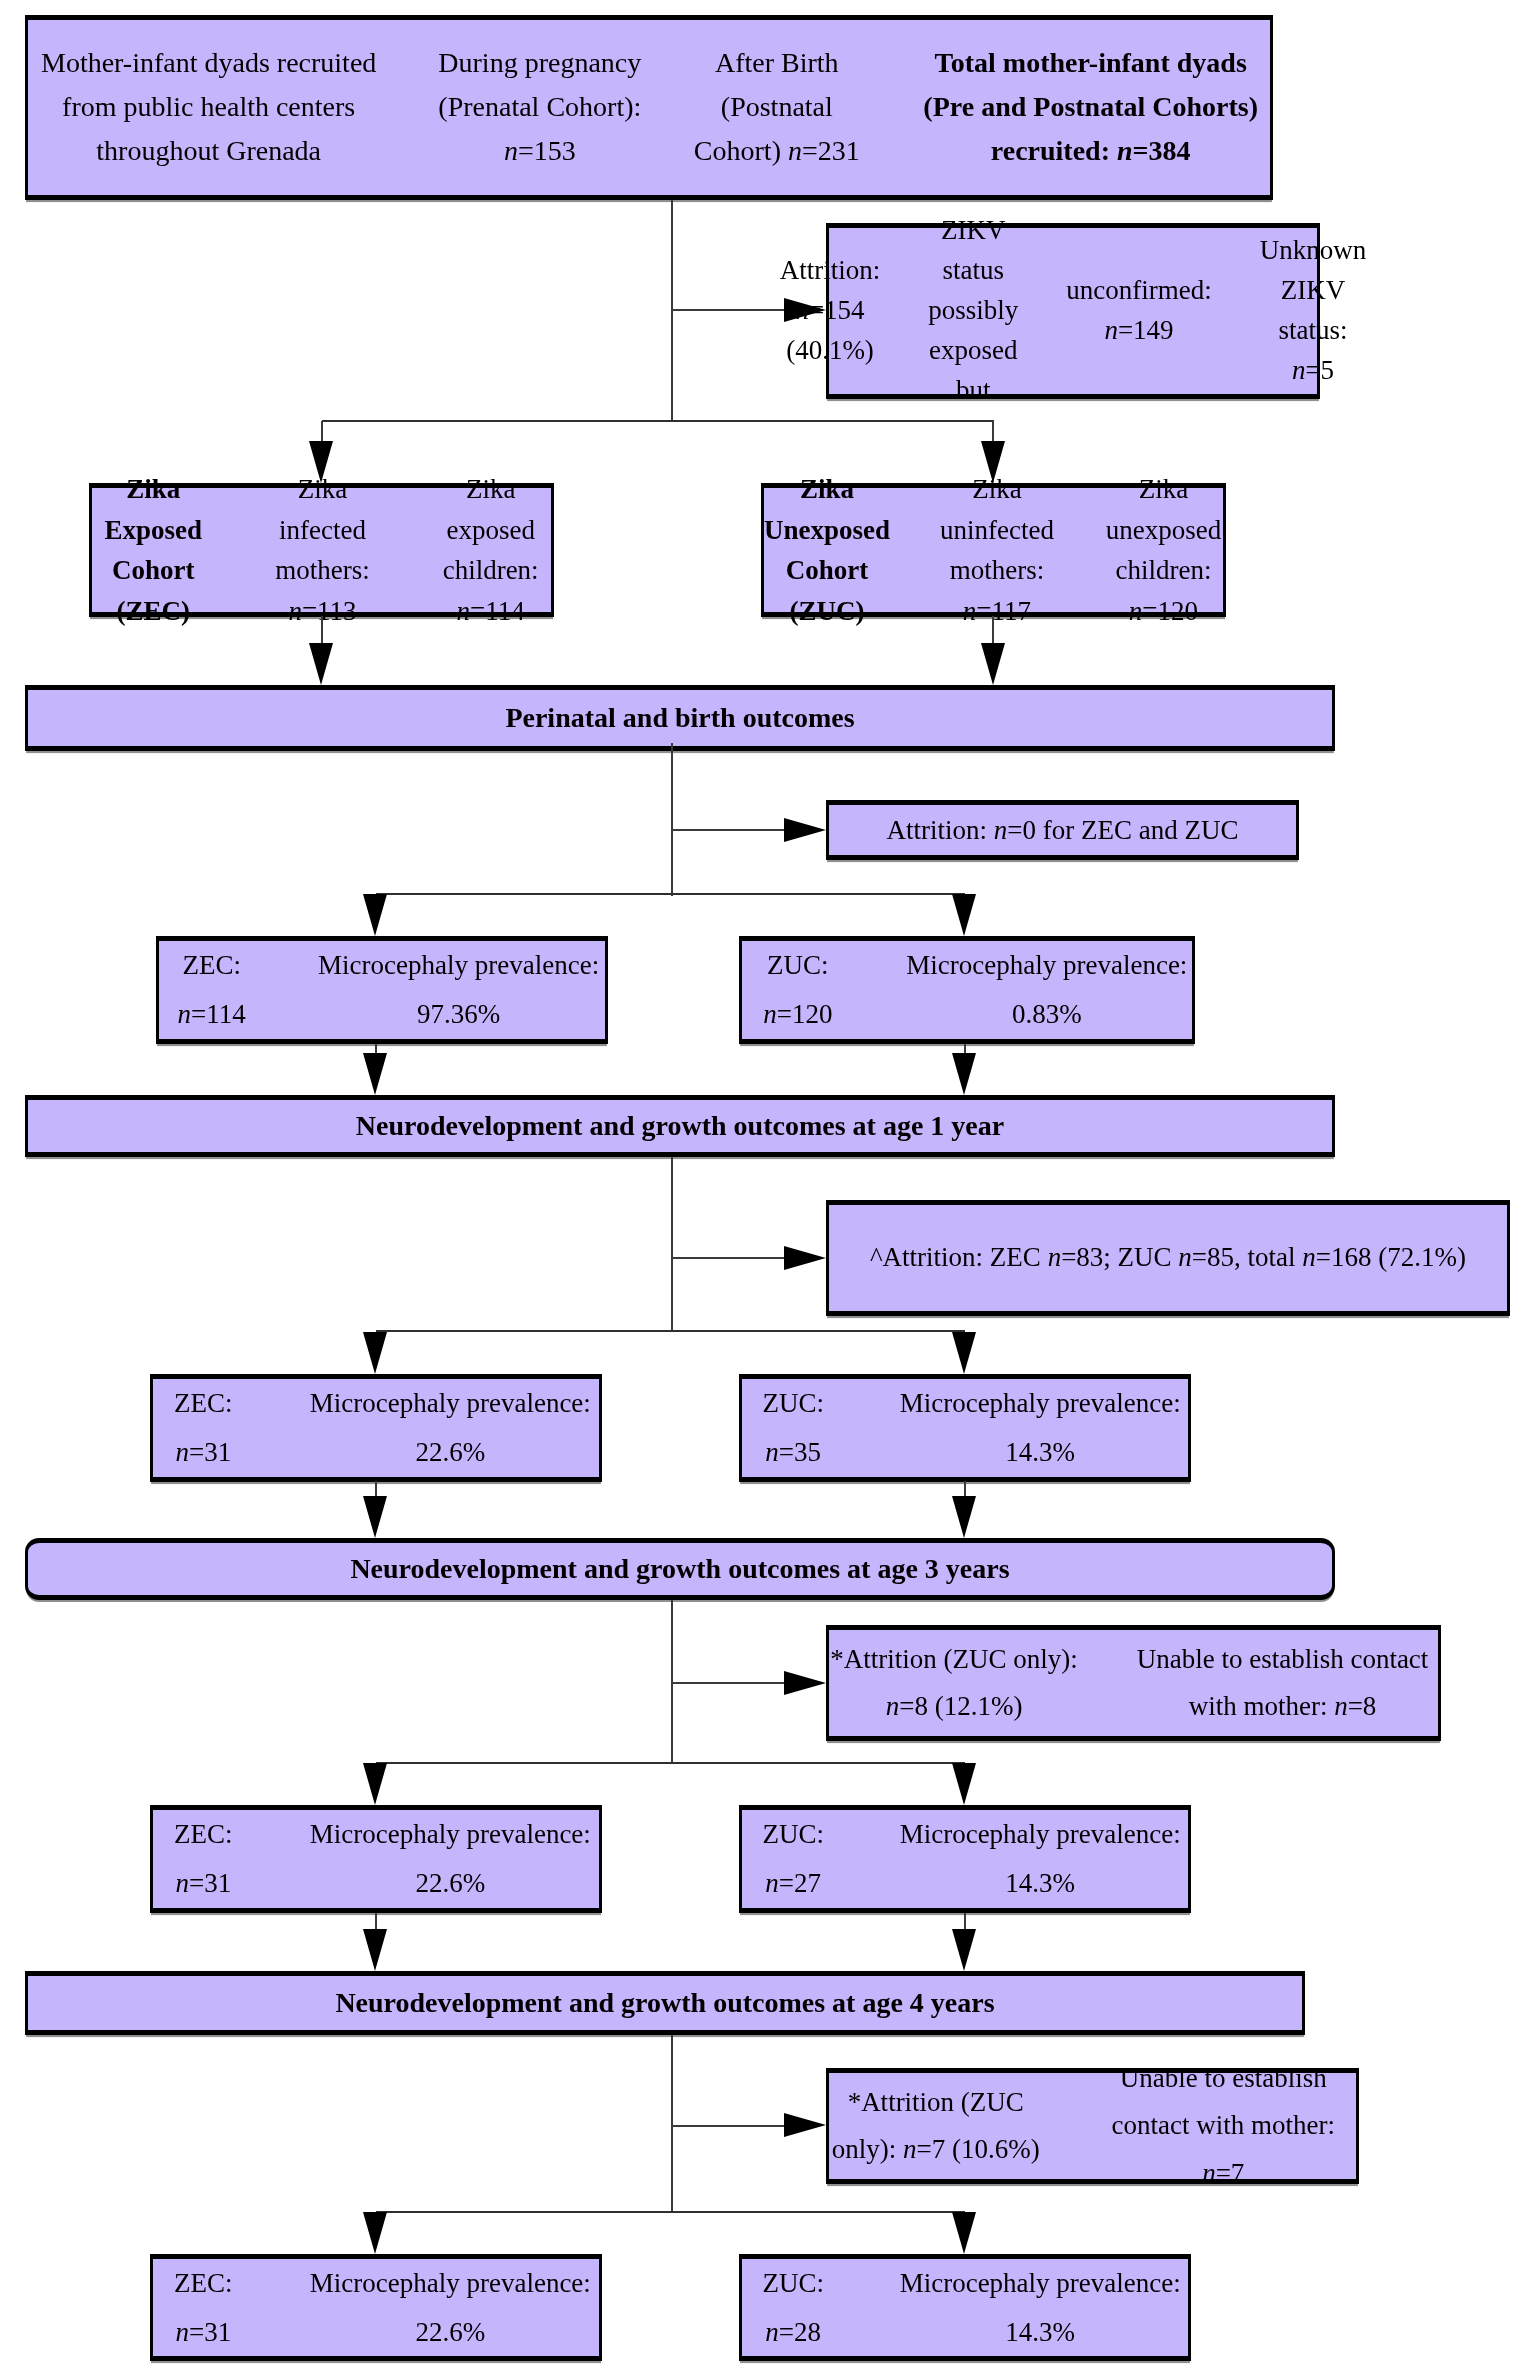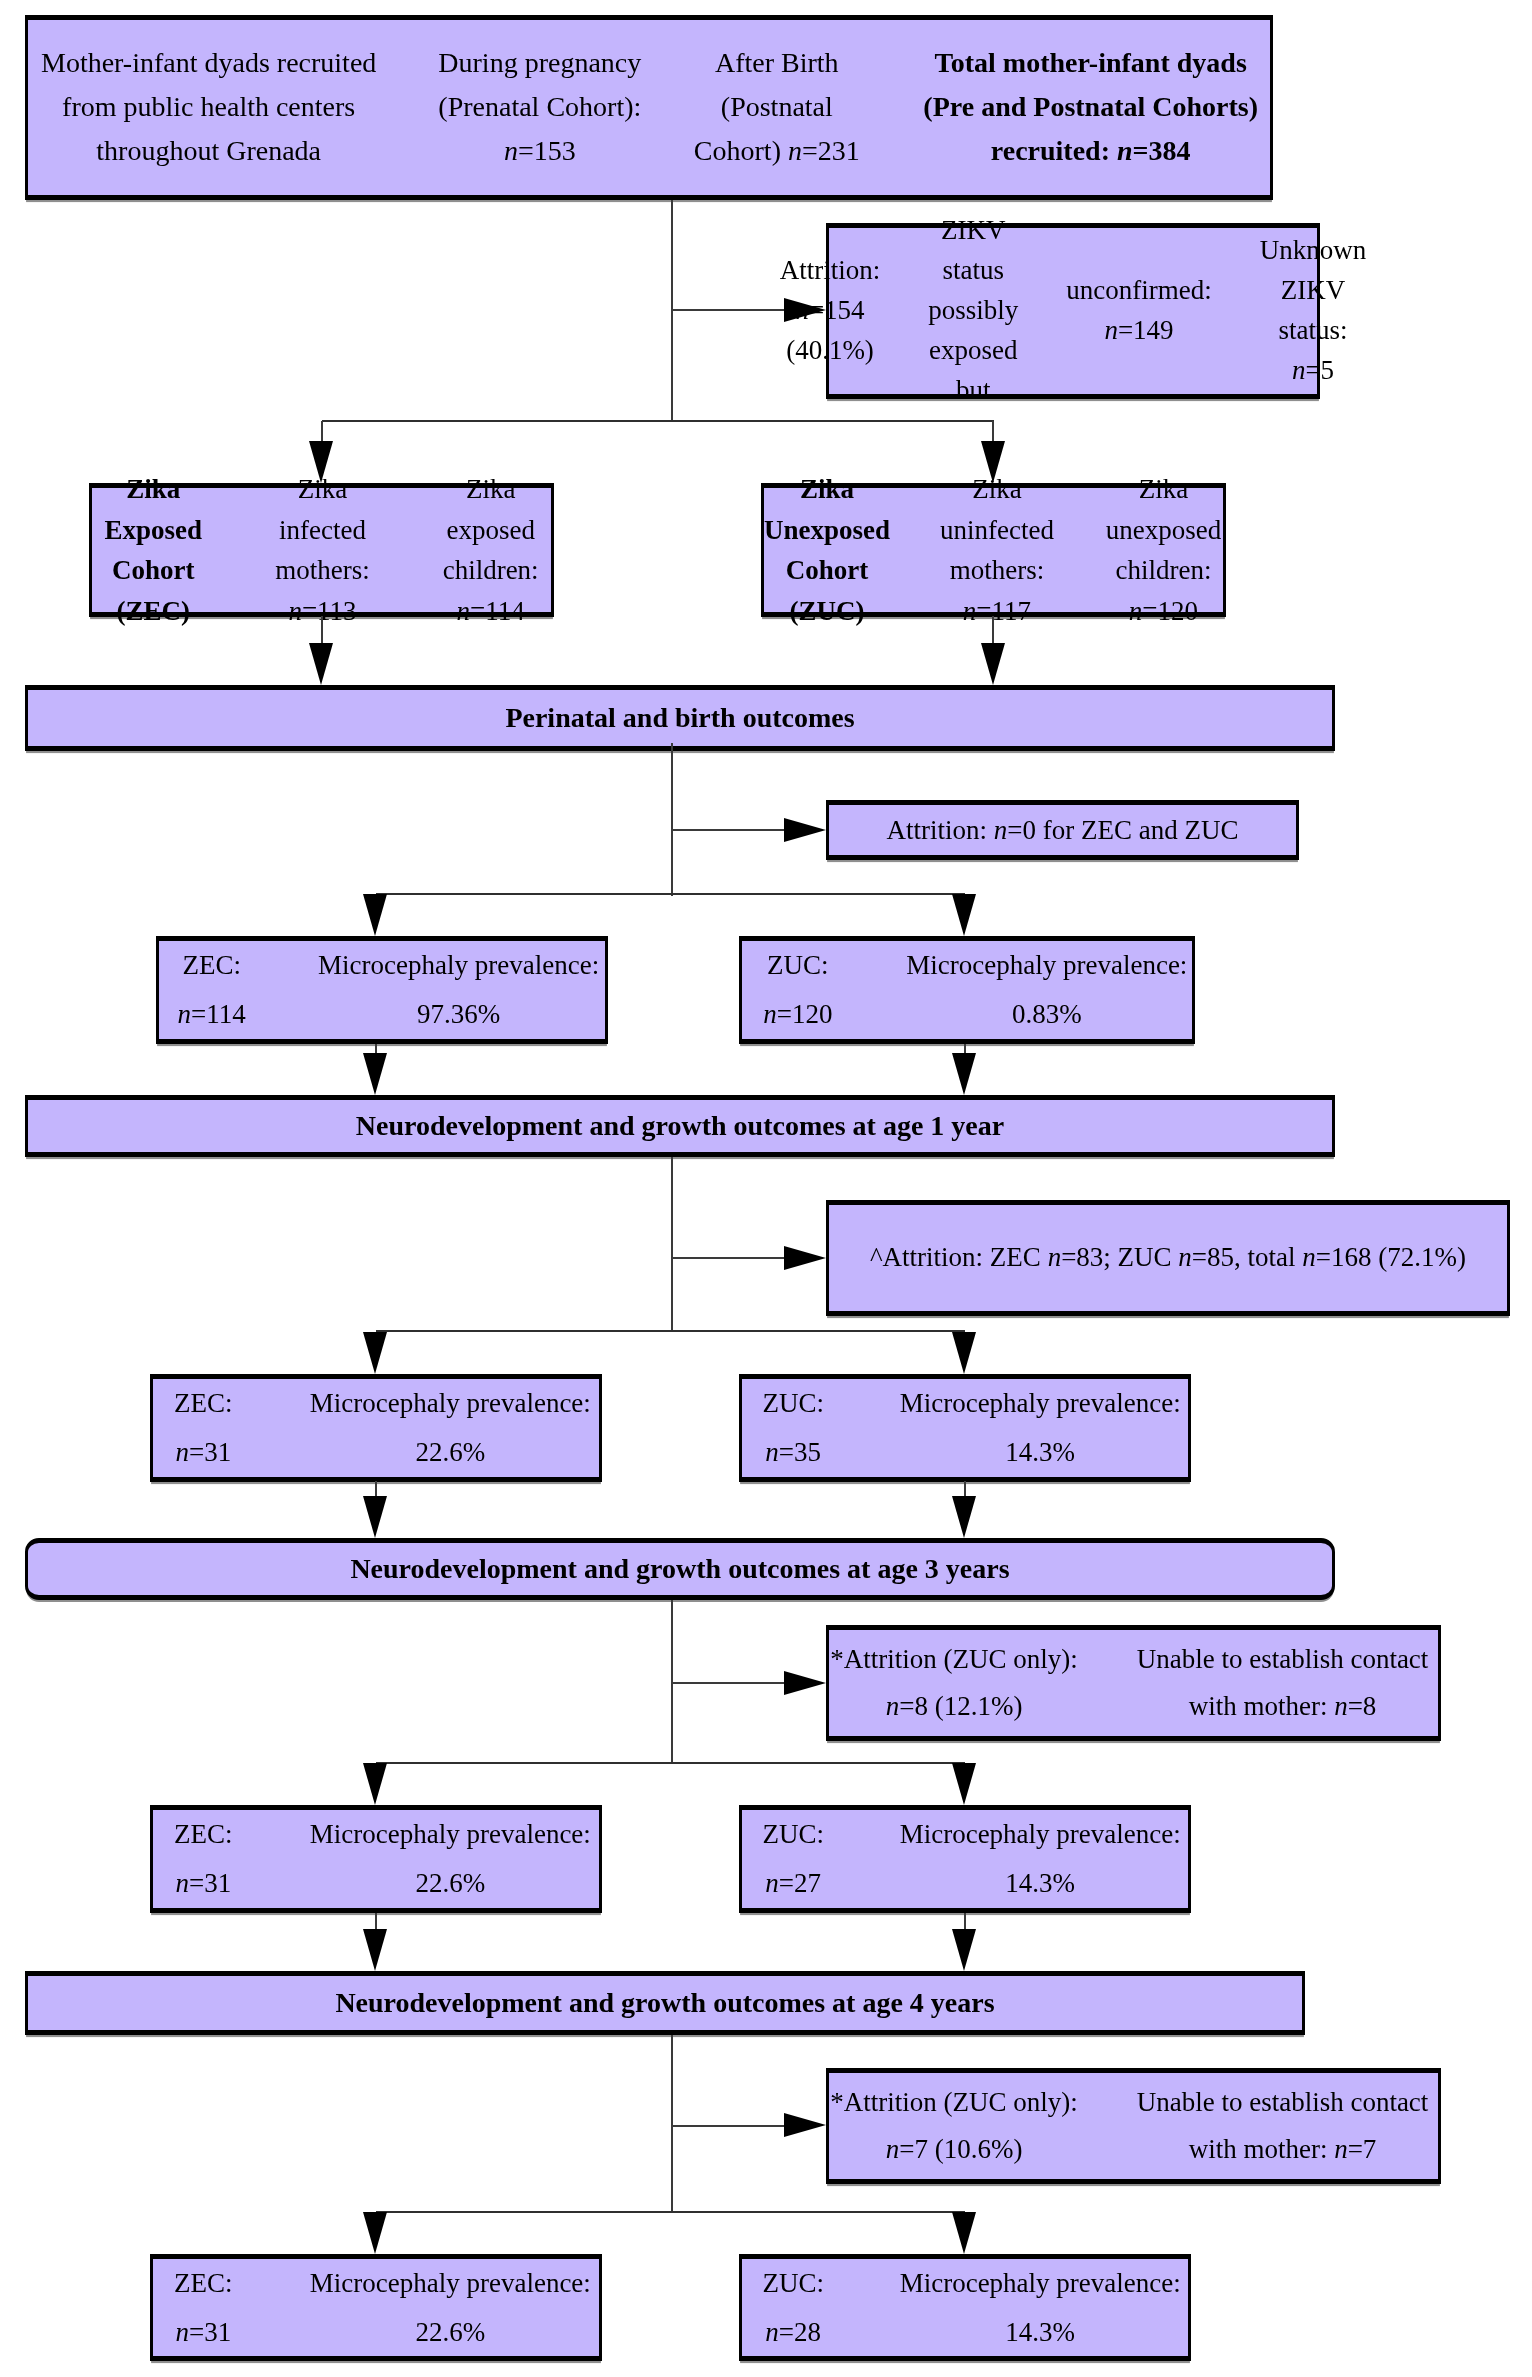--- a/index.html
+++ b/index.html
@@ -217,21 +217,21 @@
   <div class="arrow-down" style="left:952px; top:1929px;"></div>
 
   <div class="box bar" style="left:25px; top:1971px; width:1280px; height:64px;">
     <div>Neurodevelopment and growth outcomes at age 4 years</div>
   </div>
 
   <div class="vline" style="left:671px; top:2035px; height:177px;"></div>
   <div class="hline" style="left:672px; top:2125px; width:113px;"></div>
   <div class="arrow-right" style="left:784px; top:2113px;"></div>
 
-  <div class="box attr2" style="left:826px; top:2068px; width:615px; height:116px;">
+  <div class="box attr2" style="left:826px; top:2068px; width:533px; height:116px;">
     <div>*Attrition (ZUC only): <i class="nvar">n</i>=7 (10.6%)</div>
     <div>Unable to establish contact with mother: <i class="nvar">n</i>=7</div>
   </div>
 
   <div class="split" style="left:376px; top:2211px; width:589px;"></div>
   <div class="arrow-down" style="left:363px; top:2212px;"></div>
   <div class="arrow-down" style="left:952px; top:2212px;"></div>
 
   <div class="box spread" style="left:150px; top:2254px; width:452px; height:107px;">
     <div>ZEC: <i class="nvar">n</i>=31</div>

